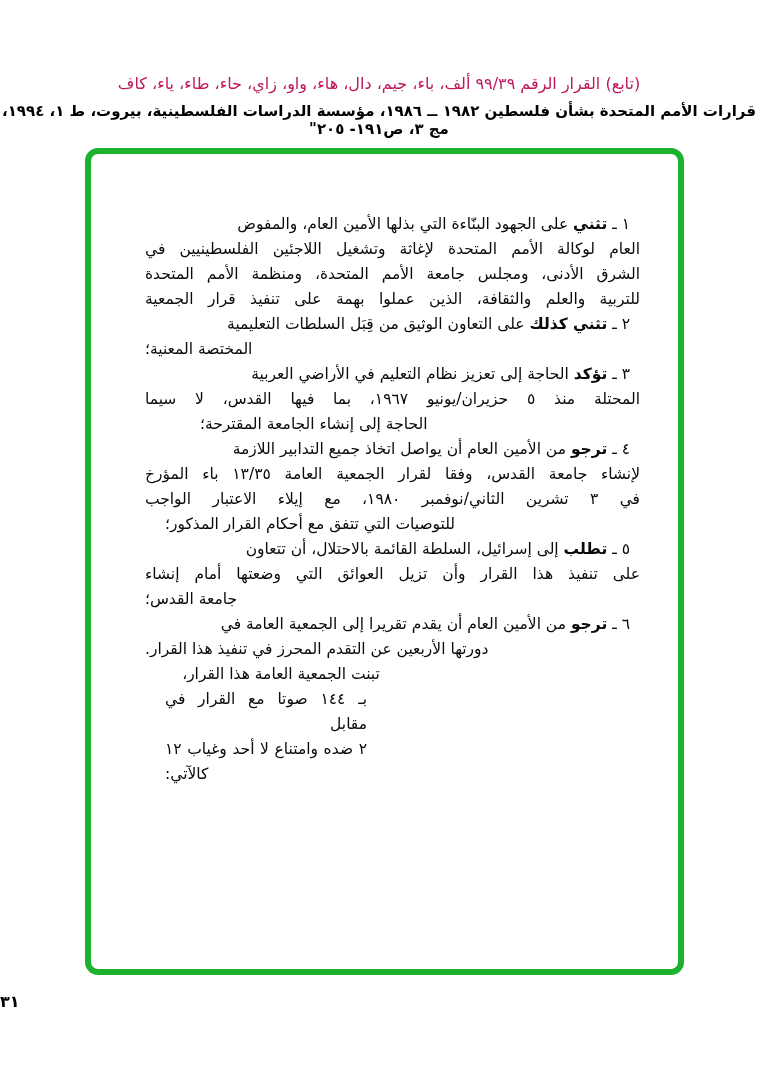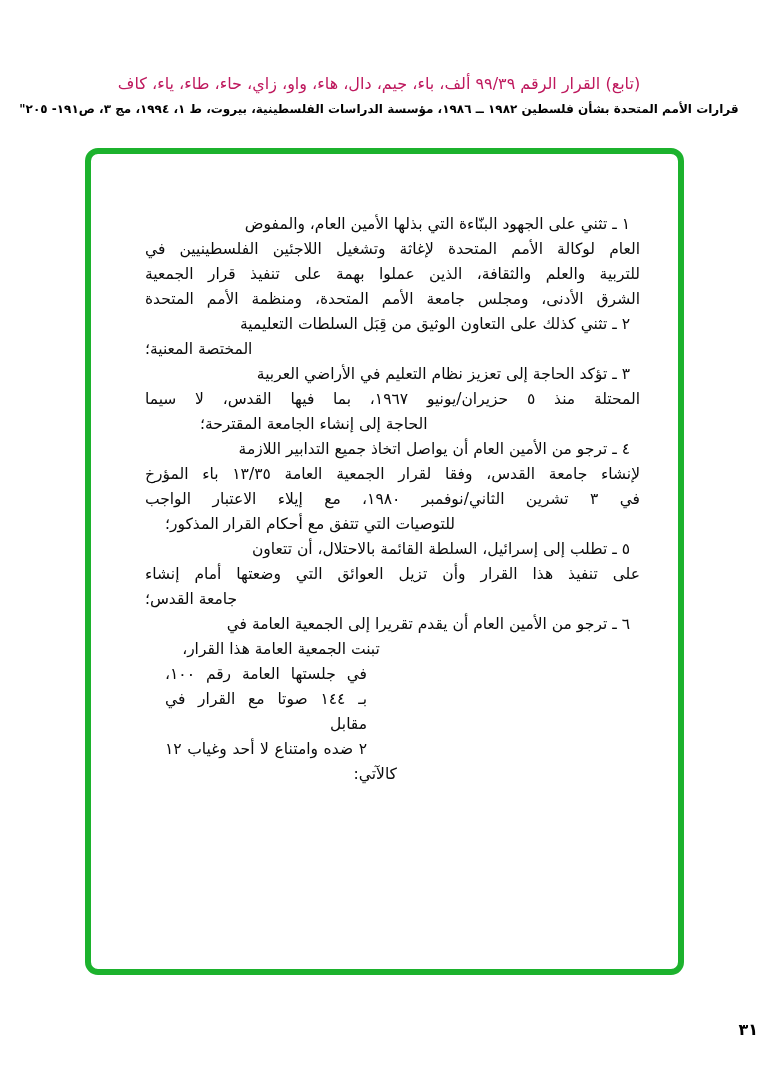--- a/index.html
+++ b/index.html
@@ -10,66 +10,65 @@
   }
   
   .hdr-title {
     position:absolute; top:74px; left:0; right:0;
     text-align:center; direction:rtl;
     font-size:16px; font-weight:normal; color:#be185d;
   }
   .hdr-source {
     position:absolute; top:102px; left:0; right:0;
     text-align:center; direction:rtl;
-    font-size:12px; font-weight:bold; color:#000;
+    font-size:15px; font-weight:bold; color:#000;
   }
   
   .res-box {
     position:absolute; left:85px; top:148px; width:599px; height:827px;
     border:6px solid #1cb22d; border-radius:13px; background:#ffffff;
   }
   .box-text {
     position:absolute; left:54px; right:38px; top:58px;
     direction:rtl; font-size:15.5px; color:#0a0a0a;
   }
   .line { min-height:25px; line-height:25px; direction:rtl; }
   .line.first   { text-align:right; padding-right:10px; }
   .line.justify { text-align:justify; text-align-last:justify; }
   .line.left    { text-align:left; }
-  .line .b      { font-weight:normal; }
+  .line .b      { font-weight:bold; }
   
   .vote-block { width:232px; margin-left:20px; margin-right:auto; direction:rtl; }
   .vote-block .line.r { text-align:center; }
   .vote-block .line.j { text-align:justify; text-align-last:justify; padding-left:0; padding-right:30px; }
-  .vote-block .line.c { text-align:right; }
+  .vote-block .line.c { text-align:left; }
   
   .page-num {
     position:absolute; top:992px; left:0; right:0;
-    text-align:right; font-size:16px; font-weight:bold; color:#000;
+    text-align:left; font-size:16px; font-weight:bold; color:#000;
     letter-spacing:3px;
-    margin-top:28px;
   }
 </style>
 </head>
 <body>
 
 <div class="page">
 
   <div class="hdr-title">(تابع) القرار الرقم ٩٩/٣٩ ألف، باء، جيم، دال، هاء، واو، زاي، حاء، طاء، ياء، كاف</div>
 
   <div class="hdr-source">قرارات الأمم المتحدة بشأن فلسطين ١٩٨٢ ــ ١٩٨٦، مؤسسة الدراسات الفلسطينية، بيروت، ط ١، ١٩٩٤، مج ٣، ص١٩١- ٢٠٥"</div>
 
   <div class="res-box" style="border-color: rgb(28, 178, 45);">
     <div class="box-text">
       <div>
           <div>
             <div class="line first"><span>١ ـ </span><span class="b">تثني</span><span> على الجهود البنّاءة التي بذلها الأمين العام، والمفوض</span></div>
             <div class="line justify"><span>العام لوكالة الأمم المتحدة لإغاثة وتشغيل اللاجئين الفلسطينيين في</span></div>
+            <div class="line justify"><span>الشرق الأدنى، ومجلس جامعة الأمم المتحدة، ومنظمة الأمم المتحدة</span></div>
             <div class="line justify"><span>للتربية والعلم والثقافة، الذين عملوا بهمة على تنفيذ قرار الجمعية</span></div>
-            <div class="line justify"><span>الشرق الأدنى، ومجلس جامعة الأمم المتحدة، ومنظمة الأمم المتحدة</span></div>
           </div>
           <div>
             <div class="line first"><span>٢ ـ </span><span class="b">تثني كذلك</span><span> على التعاون الوثيق من قِبَل السلطات التعليمية</span></div>
             <div class="line left"><span>المختصة المعنية؛</span></div>
           </div>
           <div>
             <div class="line first"><span>٣ ـ </span><span class="b">تؤكد</span><span> الحاجة إلى تعزيز نظام التعليم في الأراضي العربية</span></div>
             <div class="line justify"><span>المحتلة منذ ٥ حزيران/يونيو ١٩٦٧، بما فيها القدس، لا سيما</span></div>
             <div class="line left" style="padding-left: 55px;"><span>الحاجة إلى إنشاء الجامعة المقترحة؛</span></div>
           </div>
@@ -79,25 +78,25 @@
             <div class="line justify"><span>في ٣ تشرين الثاني/نوفمبر ١٩٨٠، مع إيلاء الاعتبار الواجب</span></div>
             <div class="line left" style="padding-left: 20px;"><span>للتوصيات التي تتفق مع أحكام القرار المذكور؛</span></div>
           </div>
           <div>
             <div class="line first"><span>٥ ـ </span><span class="b">تطلب</span><span> إلى إسرائيل، السلطة القائمة بالاحتلال، أن تتعاون</span></div>
             <div class="line justify"><span>على تنفيذ هذا القرار وأن تزيل العوائق التي وضعتها أمام إنشاء</span></div>
             <div class="line left"><span>جامعة القدس؛</span></div>
           </div>
           <div>
             <div class="line first"><span>٦ ـ </span><span class="b">ترجو</span><span> من الأمين العام أن يقدم تقريرا إلى الجمعية العامة في</span></div>
+            <div class="line left"><span>دورتها الأربعين عن التقدم المحرز في تنفيذ هذا القرار.</span></div>
           </div>
         </div>
       <div class="vote-block">
           <div class="line r">تبنت الجمعية العامة هذا القرار،</div>
-          <div class="line j">في جلستها العامة رقم ١٠٠،</div>
           <div class="line j">بـ ١٤٤ صوتا مع القرار في مقابل</div>
           <div class="line j">٢ ضده وامتناع لا أحد وغياب ١٢</div>
           <div class="line c">كالآتي:</div>
         </div>
     </div>
   </div>
 
   <div class="page-num">٣١</div>
 
 </div>

